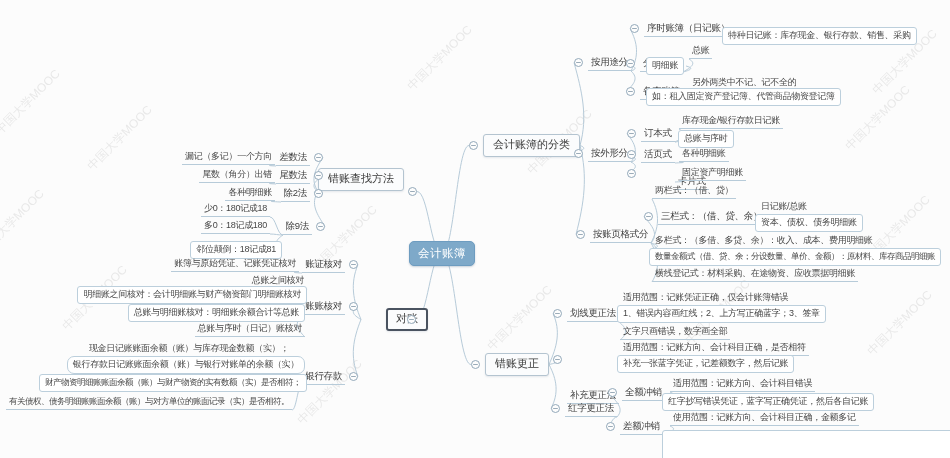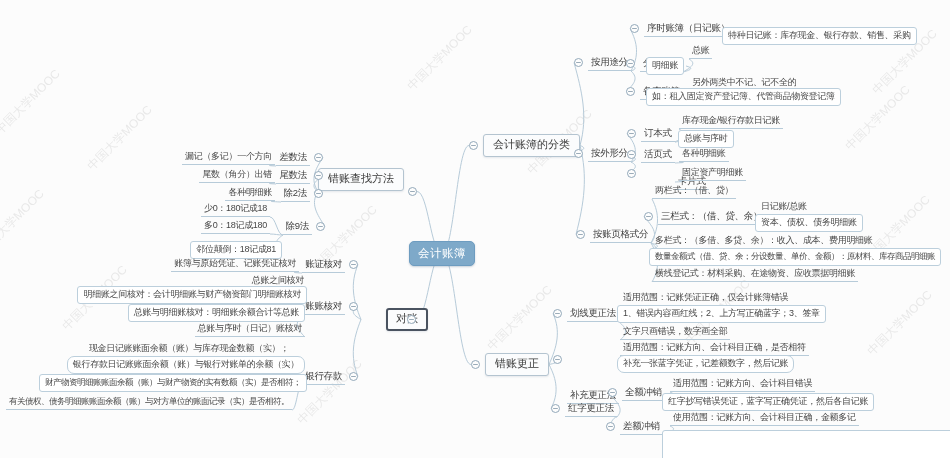--- a/index.html
+++ b/index.html
@@ -184,21 +184,21 @@
     <div class="node box" style="top: 356px; right: 645px; border-radius: 7px;">银行存款日记账账面余额（账）与银行对账单的余额（实）</div>
     <div class="node line small" style="top: 395px; right: 658px;">有关债权、债务明细账账面余额（账）与对方单位的账面记录（实）是否相符。</div>
     <div class="node box small" style="top: 374px; right: 643px;">财产物资明细账账面余额（账）与财产物资的实有数额（实）是否相符；</div>
     <div class="node sec" style="top: 353px; left: 485px;">错账更正</div>
     <div class="node line label" style="top: 306px; left: 567px;">划线更正法</div>
     <div class="node line" style="top: 291px; left: 620px;">适用范围：记账凭证正确，仅会计账簿错误</div>
     <div class="node box" style="top: 305px; left: 617px;">1、错误内容画红线；2、上方写正确蓝字；3、签章</div>
     <div class="node line" style="top: 325px; left: 620px;">文字只画错误，数字画全部</div>
     <div class="node line label" style="top: 352px; left: 567px; margin-top: 36px;">补充更正法</div>
     <div class="node line" style="top: 341px; left: 620px;">适用范围：记账方向、会计科目正确，是否相符</div>
-    <div class="node box" style="top: 355px; left: 617px; border-radius: 7px;">补充一张蓝字凭证，记差额数字，然后记账</div>
+    <div class="node box" style="top: 355px; left: 617px;">补充一张蓝字凭证，记差额数字，然后记账</div>
     <div class="node line label" style="top: 401px; left: 565px;">红字更正法</div>
     <div class="node line label" style="top: 385px; left: 622px;">全额冲销</div>
     <div class="node line" style="top: 377px; left: 670px;">适用范围：记账方向、会计科目错误</div>
     <div class="node box" style="top: 393px; left: 662px;">红字抄写错误凭证，蓝字写正确凭证，然后各自记账</div>
     <div class="node line label" style="top: 419px; left: 620px;">差额冲销</div>
     <div class="node line" style="top: 411px; left: 670px;">使用范围：记账方向、会计科目正确，金额多记</div>
     <div class="node box" style="width: 283px; height: 40px; top: 430px; left: 662px;"></div>
     <div class="minus" style="left: 469px; top: 140.5px;">−</div>
     <div class="minus" style="left: 574px; top: 58px;">−</div>
     <div class="minus" style="left: 630px; top: 24px;">−</div>

